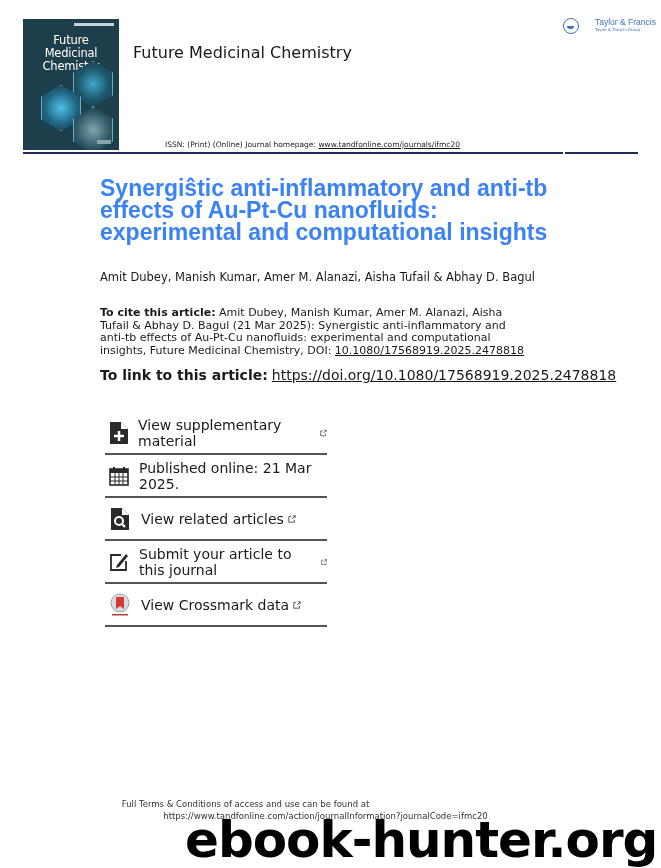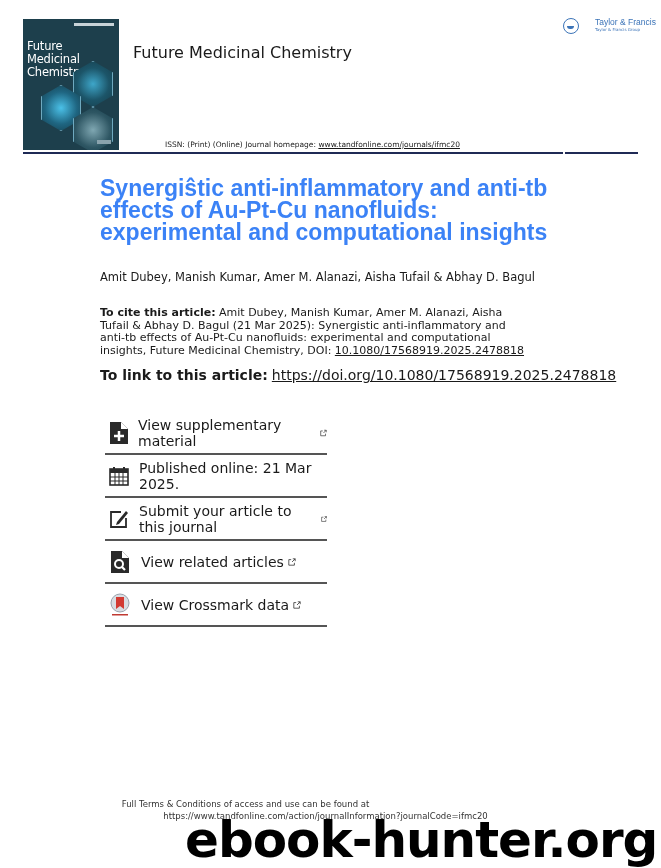--- a/index.html
+++ b/index.html
@@ -3,21 +3,21 @@
 <meta charset="utf-8">
 <style>
   html, body { margin: 0; padding: 0; background: #ffffff; }
   body { width: 661px; height: 868px; position: relative; overflow: hidden;
          font-family: "DejaVu Sans", sans-serif; color: #1a1a1a; }
 
   .cover { position: absolute; left: 23px; top: 19px; width: 96px; height: 131px;
            background: #1d3f4c; box-sizing: border-box; padding: 5px 4px; overflow: hidden; }
   .cover .topbar { position: absolute; right: 5px; top: 4px; width: 40px; height: 3px; background: #c8d3d8; }
   .cover .ctitle { font-family: "DejaVu Sans", sans-serif; color: #fff; font-size: 11.5px; line-height: 13px;
-                   margin-top: 16px; font-weight: normal; letter-spacing: -0.2px; }
+                   margin-top: 10px; font-weight: normal; letter-spacing: -0.2px; text-align: center; }
   .cover .ctitle span { display: block; }
   .cover .hex { position: absolute; width: 38px; height: 44px;
                 clip-path: polygon(50% 0, 100% 25%, 100% 75%, 50% 100%, 0 75%, 0 25%);
                 border: 1px solid #6fa9bf; }
   .cover .hex.h1 { left: 50px; top: 42px; background: radial-gradient(circle at 50% 50%, #3ea6c9 0%, #1c5569 55%, #163e4c 100%); }
   .cover .hex.h2 { left: 18px; top: 66px; background: radial-gradient(circle at 50% 50%, #4bc1e8 0%, #1f6682 55%, #163e4c 100%); }
   .cover .hex.h3 { left: 50px; top: 88px; background: radial-gradient(circle at 50% 50%, #7fa7b2 0%, #2e5663 60%, #163e4c 100%); }
   .cover .clogo { position: absolute; right: 8px; bottom: 6px; width: 14px; height: 4px; background: #8aa3ad; }
 
   .journal-title { position: absolute; left: 133px; top: 43px; font-size: 16px; color: #1a1a1a; }
@@ -130,41 +130,41 @@
           <rect x="1" y="3" width="18" height="4" fill="#2a2a2a"></rect>
           <path d="M5 1 V5 M15 1 V5" stroke="#2a2a2a" stroke-width="2"></path>
           <path d="M1 11 H19 M1 15 H19 M6 7 V19 M10 7 V19 M14 7 V19" stroke="#2a2a2a" stroke-width="1"></path>
         </svg>
     </span>
     <span class="label">Published online: 21 Mar 2025.</span>
   </div>
 
   <div class="link-row">
     <span class="ico">
-      <svg width="20" height="20" viewBox="0 0 20 20">
-          <path d="M12 3 H2 V18 H17 V9" fill="none" stroke="#2a2a2a" stroke-width="1.8"></path>
-          <path d="M8 13 L17 2 L19 4 L10 15 L7 16 Z" fill="#2a2a2a"></path>
-        </svg>
-    </span>
-    <span class="label">Submit your article to this journal</span>
-    <svg class="ext" viewBox="0 0 10 10">
-        <path d="M6 1 H9 V4 M9 1 L5 5 M4 2 H1 V9 H8 V6" fill="none" stroke="#333" stroke-width="1"></path>
-      </svg>
-  </div>
-
-  <div class="link-row">
-    <span class="ico">
       <svg width="18" height="22" viewBox="0 0 18 22">
           <path d="M0 0 H11 L18 7 V22 H0 Z" fill="#2a2a2a"></path>
           <path d="M11 0 V7 H18" fill="#fff"></path>
           <circle cx="8" cy="13" r="4" fill="none" stroke="#fff" stroke-width="2"></circle>
           <path d="M11 16 L14 19" stroke="#fff" stroke-width="2.2"></path>
         </svg>
     </span>
     <span class="label">View related articles</span>
+    <svg class="ext" viewBox="0 0 10 10">
+        <path d="M6 1 H9 V4 M9 1 L5 5 M4 2 H1 V9 H8 V6" fill="none" stroke="#333" stroke-width="1"></path>
+      </svg>
+  </div>
+
+  <div class="link-row">
+    <span class="ico">
+      <svg width="20" height="20" viewBox="0 0 20 20">
+          <path d="M12 3 H2 V18 H17 V9" fill="none" stroke="#2a2a2a" stroke-width="1.8"></path>
+          <path d="M8 13 L17 2 L19 4 L10 15 L7 16 Z" fill="#2a2a2a"></path>
+        </svg>
+    </span>
+    <span class="label">Submit your article to this journal</span>
     <svg class="ext" viewBox="0 0 10 10">
         <path d="M6 1 H9 V4 M9 1 L5 5 M4 2 H1 V9 H8 V6" fill="none" stroke="#333" stroke-width="1"></path>
       </svg>
   </div>
 
   <div class="link-row">
     <span class="ico">
       <svg width="22" height="24" viewBox="0 0 22 24">
           <circle cx="11" cy="10" r="9" fill="#d9dde2" stroke="#9aa3ad" stroke-width="1"></circle>
           <path d="M7 4 H15 V16 L11 13 L7 16 Z" fill="#d23a32"></path>

